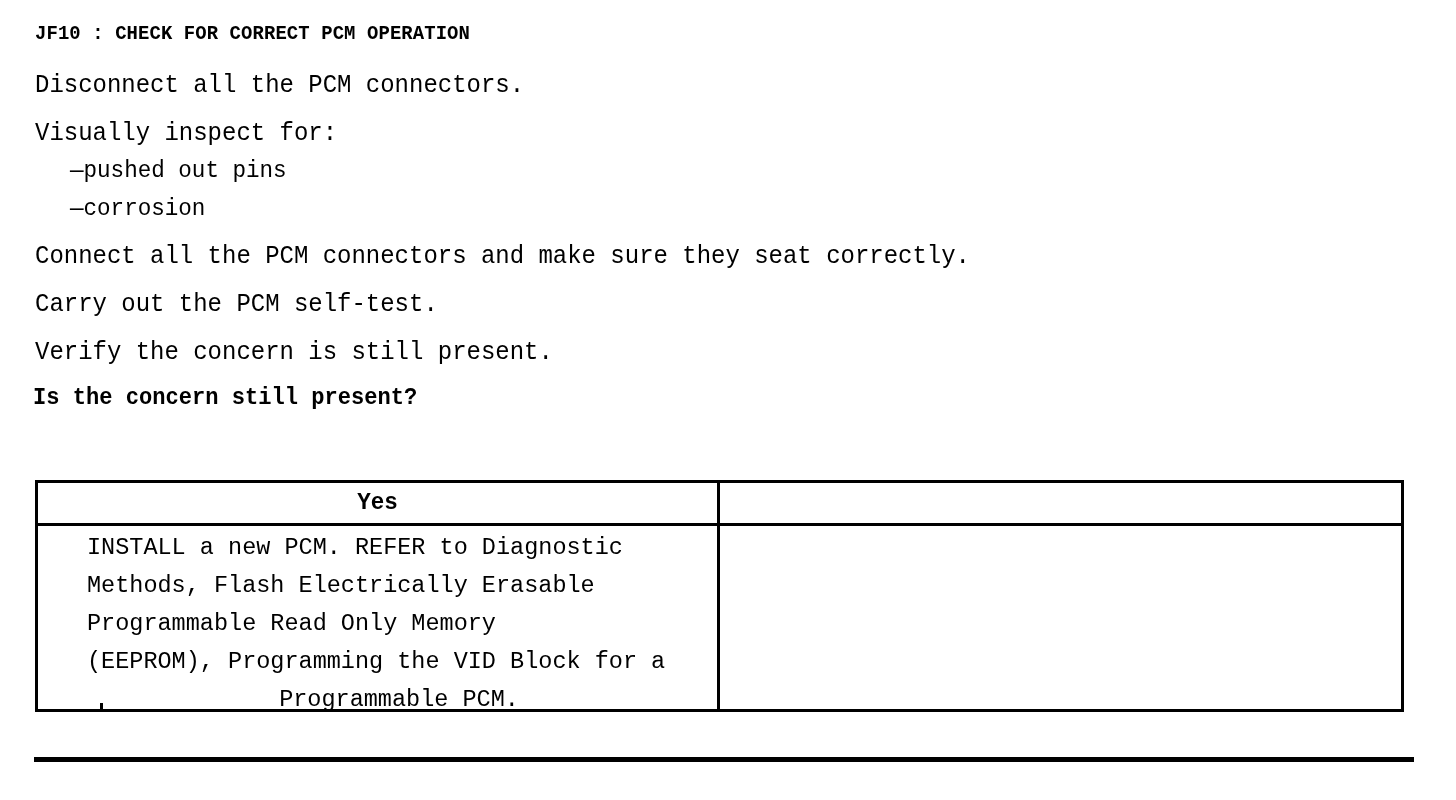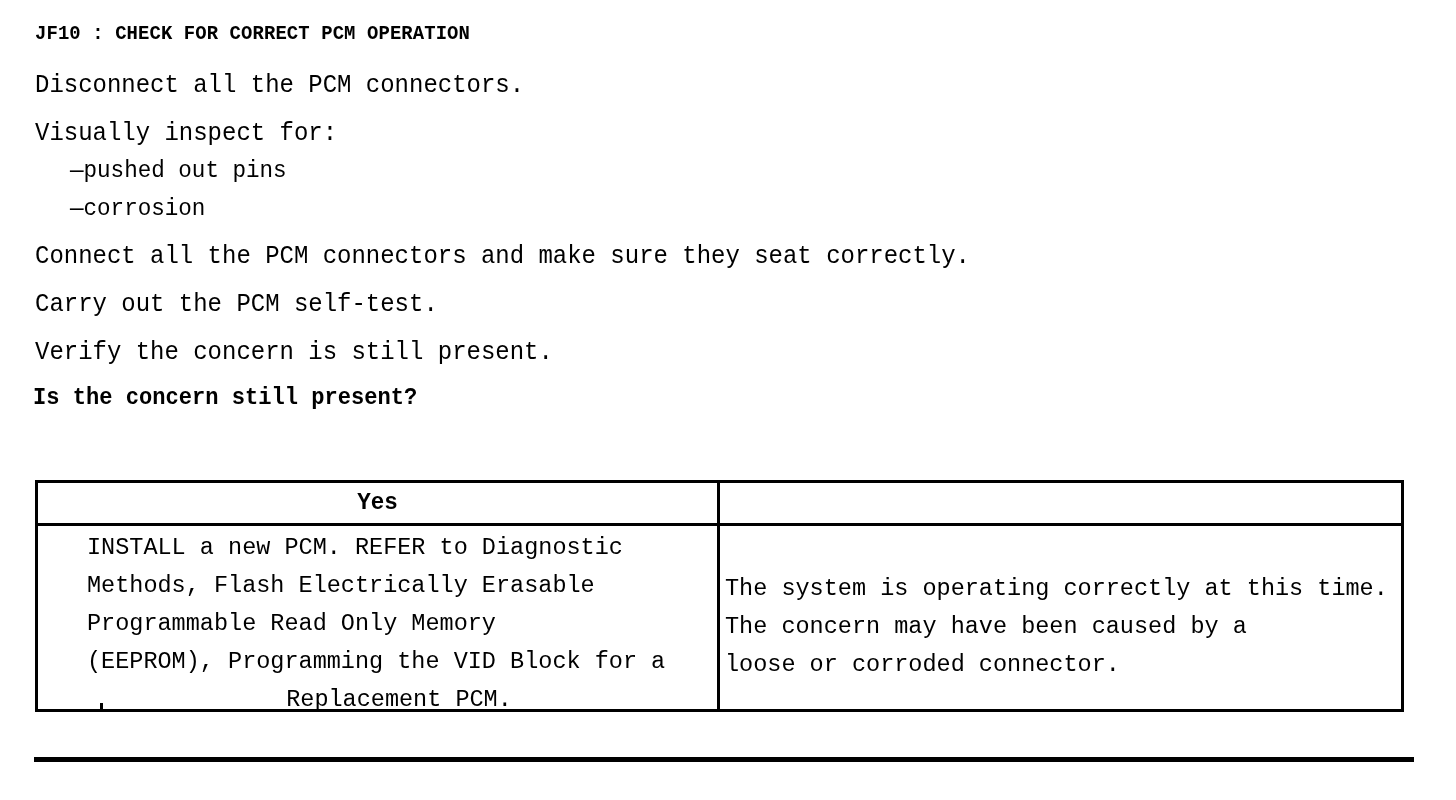--- a/index.html
+++ b/index.html
@@ -198,29 +198,22 @@
         <div class="th-label">Yes</div>
       </div>
     </div>
     <div class="tbody">
       <div class="col-yes">
         <div class="yes-body">
           <span class="cell-text">INSTALL a new PCM. REFER to Diagnostic
 Methods, Flash Electrically Erasable
 Programmable Read Only Memory
 (EEPROM), Programming the VID Block for a</span>
-          <span class="cell-text lastline">Replacement PCM.</span>
+          <span class="cell-text lastline">Programmable PCM.</span>
         </div>
         <div class="artifact"></div>
       </div>
-      <div class="col-no">
-        <div class="no-body">
-          <span class="cell-text">The system is operating correctly at this time.
-The concern may have been caused by a
-loose or corroded connector.</span>
-        </div>
-      </div>
     </div>
   </div>
 
   <div class="bottom-rule"></div>
 
 </div>
 
 </body></html>

